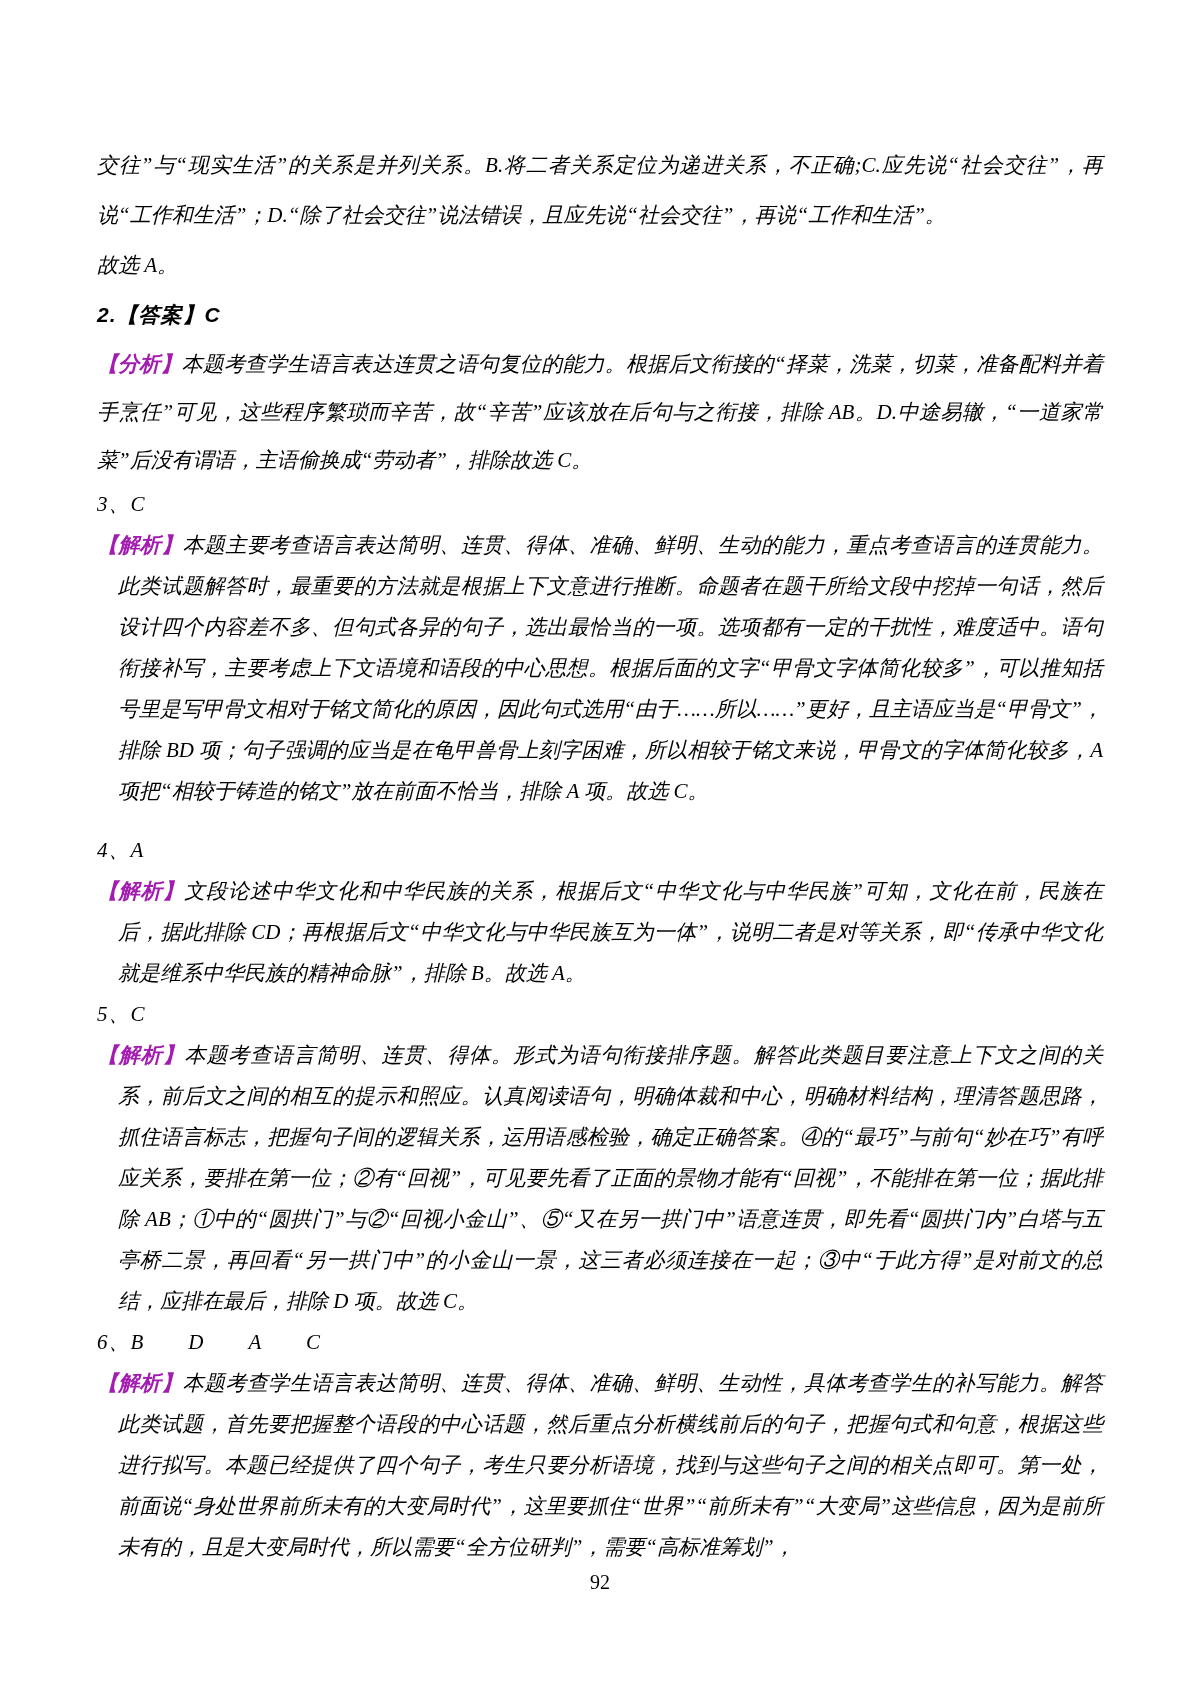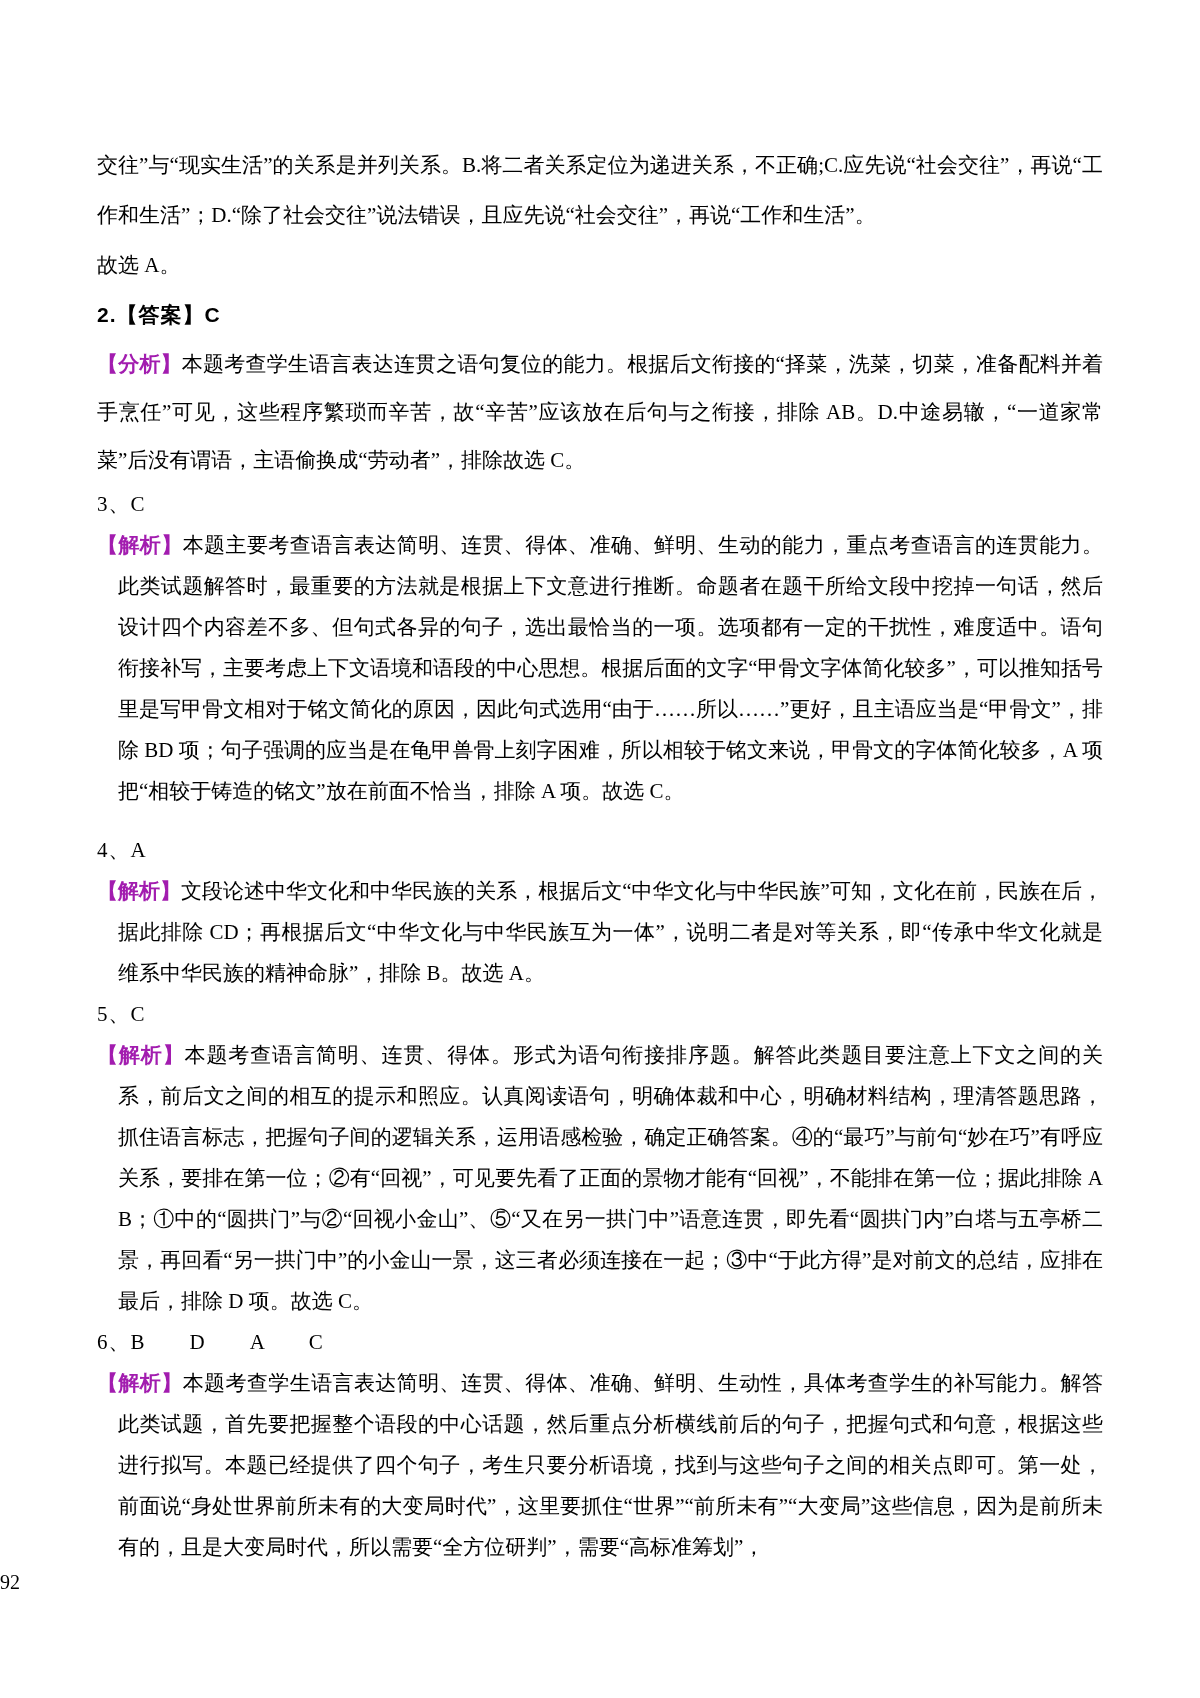--- a/index.html
+++ b/index.html
@@ -16,20 +16,21 @@
     position: absolute;
     left: 97px;
     top: 140px;
     width: 1006px;
   }
   .para {
     margin: 0;
     font-size: 21px;
     text-align: justify;
     word-break: break-all;
+    font-style: italic;
   }
   .top { line-height: 50px; }
   .analysis { line-height: 48px; }
   .bodytext { line-height: 41px; }
   .hang { padding-left: 21px; text-indent: -21px; }
   .heading {
     font-family: "Liberation Sans", "DejaVu Sans", sans-serif;
     font-weight: bold;
     letter-spacing: 1px;
   }
@@ -39,21 +40,21 @@
   .label {
     font-family: "Liberation Sans", "DejaVu Sans", sans-serif;
     font-weight: bold;
   }
   .red { color: #a21caf; }
   .footer {
     position: absolute;
     left: 0;
     right: 0;
     top: 1570px;
-    text-align: left;
+    text-align: center;
     font-size: 20px;
     line-height: 24px;
   }
 </style>
 </head>
 <body>
 
 <div class="page">
   <div class="content">
 

